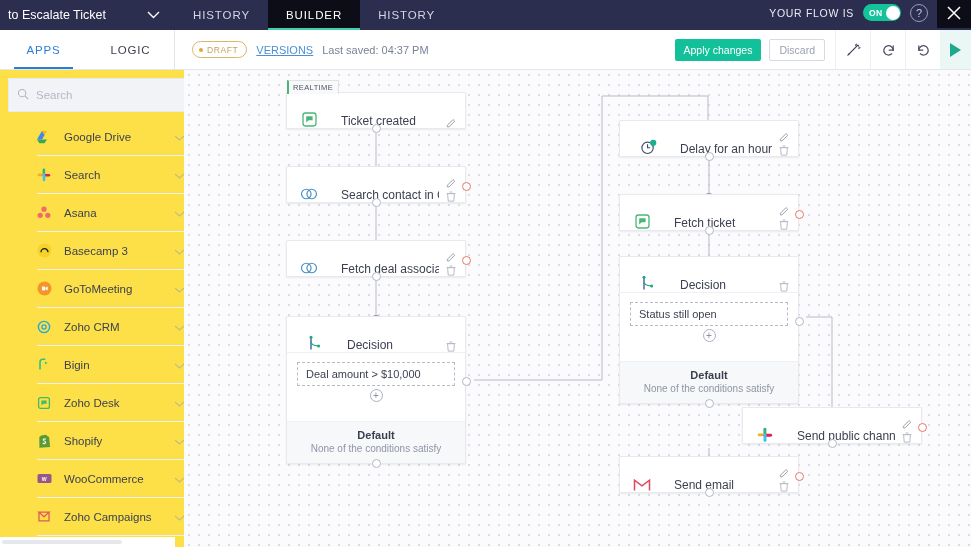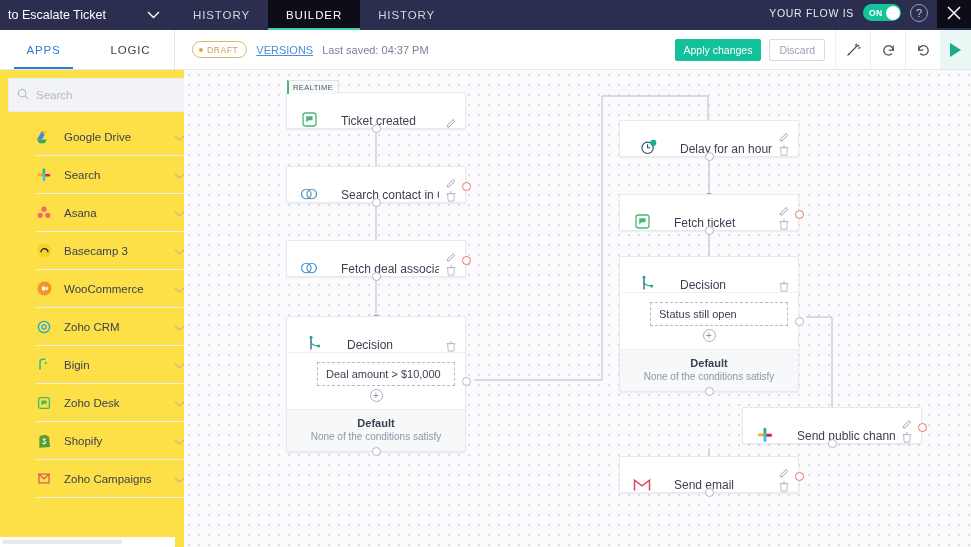--- a/index.html
+++ b/index.html
@@ -176,31 +176,32 @@
   .nactions .ico { cursor: pointer; opacity: .72; line-height: 0; }
   .realtime {
     position: absolute; top: -13px; left: 0px; background: #f7f9fa;
     border: 1px solid #dfe3e6; border-bottom: none; border-left: 2px solid #49b675;
     font-size: 7.5px; color: #4d5262; padding: 2px 5px 2px 4px; letter-spacing: .4px;
   }
   
   .cond-area { background: #fff; padding: 9px 10px 2px 10px; border-top: 1px solid #eef0f4; }
   .cond-box {
     border: 1px dashed #b7bbc8; font-size: 11px; color: #3b3f50;
-    padding: 5px 8px; background: #fff; margin-left: 20px;
+    padding: 5px 8px; background: #fff;
   }
   .plus-row { display: flex; justify-content: center; padding: 3px 0 5px 0; }
   .plus {
     width: 13px; height: 13px; border-radius: 50%; border: 1px solid #aab0be;
     color: #8a90a0; font-size: 10px; line-height: 11px; text-align: center;
     cursor: pointer; background: #fff;
   }
   .default-area {
     background: #f7f8fa; border-top: 1px solid #eef0f4; text-align: center;
     padding: 7px 0 9px 0;
+    margin-top: 12px;
   }
   .default-title { font-size: 11px; color: #3b3f50; font-weight: bold; }
   .default-sub { font-size: 10px; color: #8f95a6; margin-top: 2px; }
 
   
   .port {
     position: absolute; width: 9px; height: 9px; border-radius: 50%;
     background: #fff; border: 1.2px solid #b3b8c6; cursor: pointer;
   }
   .port.red { border-color: #e8766a; }
@@ -385,21 +386,21 @@
       </div>
 
       <div class="appitem">
         <span class="appicon">
           <svg width="15" height="15" viewBox="0 0 15 15">
               <circle cx="7.5" cy="7.5" r="7" fill="#f3952b"></circle>
               <path d="M5 5.6h3.2v3.8H5z" fill="#fff"></path>
               <path d="M8.6 6.8l2-1.2v3.8l-2-1.2z" fill="#fff"></path>
             </svg>
         </span>
-        <span class="applabel">WooCommerce</span>
+        <span class="applabel">GoToMeeting</span>
         <span class="chev-grey">
           <svg width="11" height="7" viewBox="0 0 11 7">
               <path d="M1 1l4.5 4L10 1" stroke="#9aa0ae" stroke-width="1.2" fill="none"></path>
             </svg>
         </span>
       </div>
 
       <div class="appitem">
         <span class="appicon">
           <svg width="14" height="14" viewBox="0 0 14 14">
@@ -453,20 +454,34 @@
             </svg>
         </span>
         <span class="applabel">Shopify</span>
         <span class="chev-grey">
           <svg width="11" height="7" viewBox="0 0 11 7">
               <path d="M1 1l4.5 4L10 1" stroke="#9aa0ae" stroke-width="1.2" fill="none"></path>
             </svg>
         </span>
       </div>
 
+      <div class="appitem">
+        <span class="appicon">
+          <svg width="15" height="12" viewBox="0 0 15 12">
+              <rect x="0.5" y="1" width="14" height="9" rx="1.6" fill="#96588a"></rect>
+              <text x="7.2" y="7.6" font-size="5.2" font-family="Liberation Sans" fill="#fff" text-anchor="middle" font-weight="bold">W</text>
+            </svg>
+        </span>
+        <span class="applabel">WooCommerce</span>
+        <span class="chev-grey">
+          <svg width="11" height="7" viewBox="0 0 11 7">
+              <path d="M1 1l4.5 4L10 1" stroke="#9aa0ae" stroke-width="1.2" fill="none"></path>
+            </svg>
+        </span>
+      </div>
 
       <div class="appitem">
         <span class="appicon">
           <svg width="14" height="13" viewBox="0 0 14 13">
               <path d="M2 2.2h10l-5 4.6z" fill="none" stroke="#e05a5a" stroke-width="1.3"></path>
               <path d="M2 2.2v8.6h10V2.2" fill="none" stroke="#e05a5a" stroke-width="1.3"></path>
             </svg>
         </span>
         <span class="applabel">Zoho Campaigns</span>
         <span class="chev-grey">

